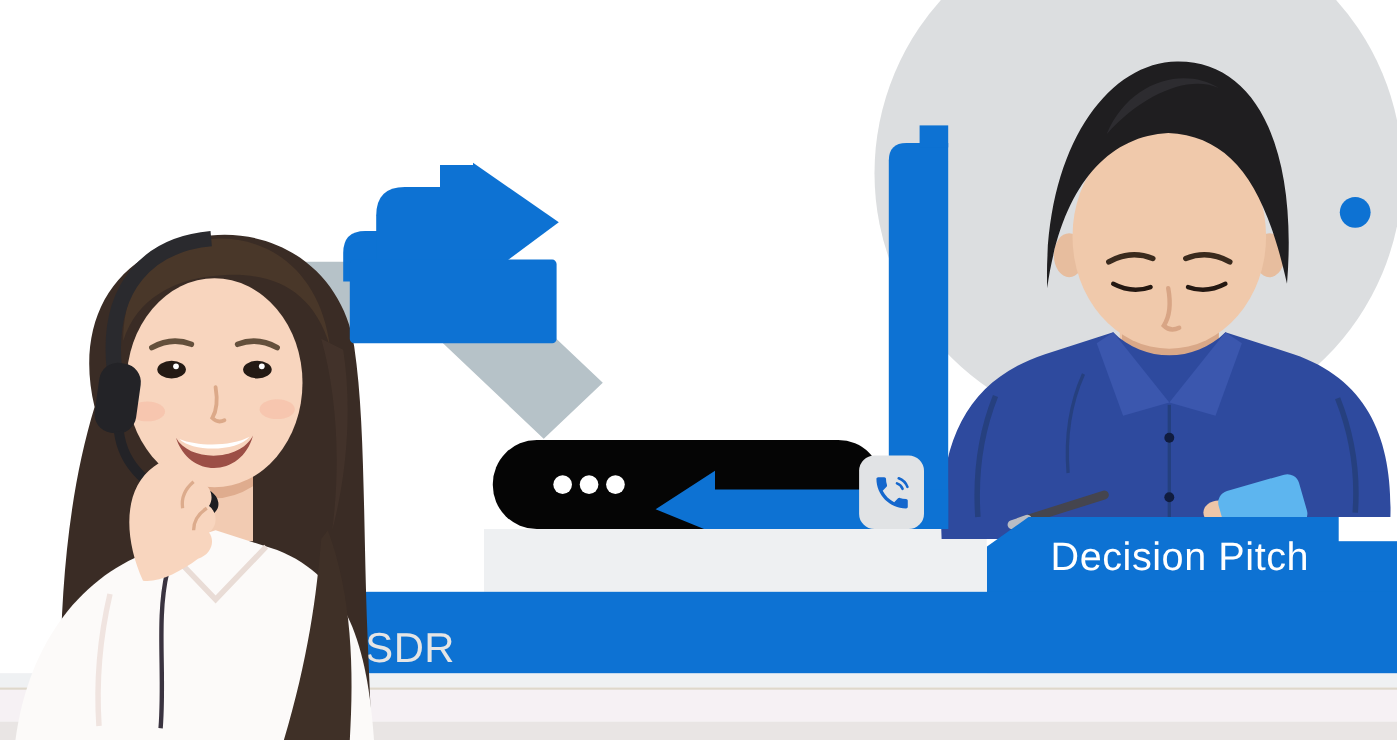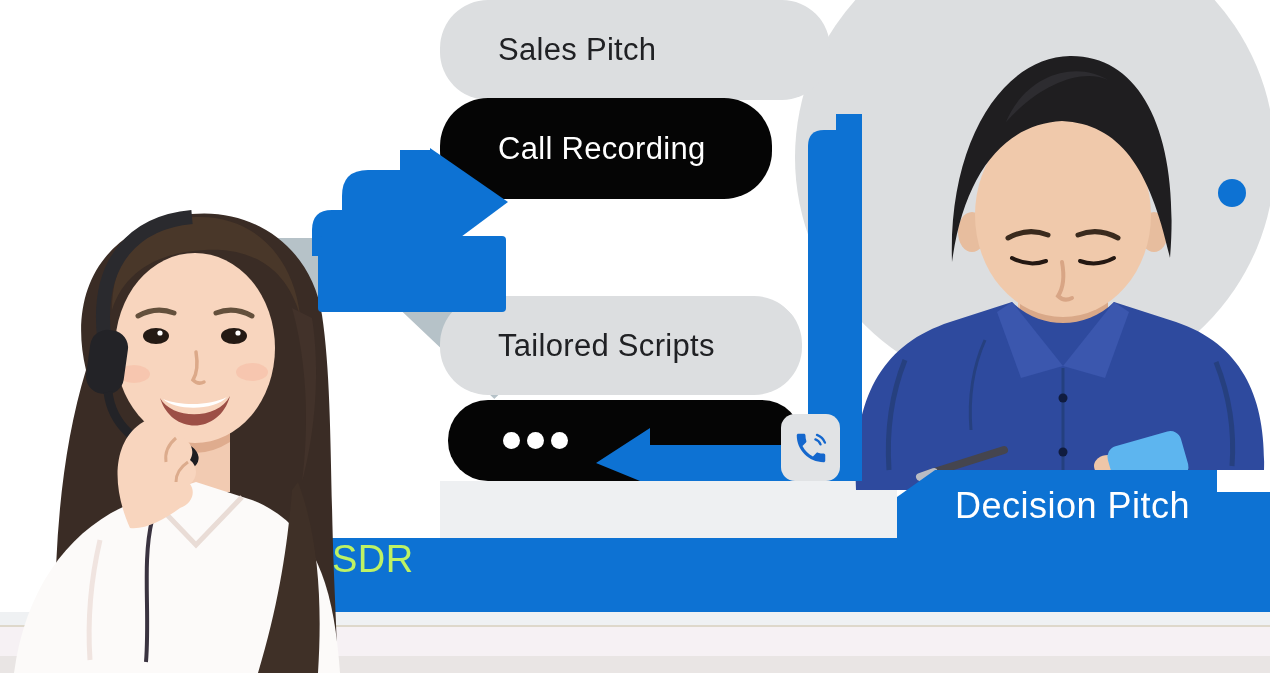--- a/index.html
+++ b/index.html
@@ -27,21 +27,21 @@
   
   .dm-banner{
     left:897px;top:470px;width:373px;height:142px;background:#0d72d3;z-index:4;
     clip-path:polygon(10.2% 0, 100% 0, 100% 100%, 0 100%, 0 19%);
     color:#ffffff;font-size:36px;letter-spacing:.5px;
     padding:15px 0 0 58px;
   }
   .dm-notch{left:1217px;top:470px;width:53px;height:22px;background:#ffffff;z-index:5;}
   .sdr-bar{
     left:272px;top:538px;width:998px;height:74px;background:#0d72d3;z-index:4;
-    display:flex;align-items:flex-start;color:#bef264;font-size:38px;letter-spacing:.5px;
+    display:flex;align-items:flex-end;color:#e5e5e5;font-size:38px;letter-spacing:.5px;
     padding-left:60px;
   }
 
   
   .bubble{
     z-index:7;border-radius:48px;display:flex;align-items:center;
     padding-left:58px;font-size:31px;color:#202124;letter-spacing:.3px;
   }
   .bubble.gray{background:#dcdee0;}
   .bubble.dark{background:#050505;color:#ffffff;}
@@ -148,29 +148,20 @@
     <path d="M104 336 C96 260 136 222 192 217" stroke="#2a2a2e" stroke-width="14" fill="none"></path>
     <rect x="88" y="330" width="38" height="64" rx="17" fill="#232327" transform="rotate(8 107 362)"></rect>
     <path d="M108 392 C112 424 136 446 168 452" stroke="#232327" stroke-width="9" fill="none"></path>
     <ellipse cx="182" cy="456" rx="17" ry="13" fill="#1d1d21" transform="rotate(20 182 456)"></ellipse>
     <path d="M152 520 C142 562 150 612 146 662" stroke="#3a3340" stroke-width="4" fill="none"></path>
     <path d="M130 528 C112 488 112 444 140 424 C156 412 172 420 176 436 C190 438 196 450 190 460 C198 466 198 478 190 484 C196 492 192 504 180 508 C164 520 144 530 130 528 Z" fill="#f8d5be"></path>
     <path d="M176 438 q-12 10 -10 24" stroke="#dcab8c" stroke-width="3" fill="none"></path>
     <path d="M188 462 q-12 8 -12 20" stroke="#dcab8c" stroke-width="3" fill="none"></path>
   </svg>
 
-  <div class="abs bubble gray b1">
-    <span>Sales Pitch</span>
-  </div>
-  <div class="abs bubble dark b2">
-    <span>Call Recording</span>
-  </div>
-  <div class="abs bubble gray b4">
-    <span>Tailored Scripts</span>
-  </div>
   <div class="abs typing">
     <span class="dot"></span>
     <span class="dot"></span>
     <span class="dot"></span>
   </div>
 
   <svg class="abs arrow-right-svg" viewBox="305 140 210 180">
     <g fill="#0d72d3">
       <path d="M312 256 v-26 q0-20 20-20 h28 v46 z"></path>
       <path d="M342 254 v-58 q0-26 26-26 h32 v84 z"></path>

